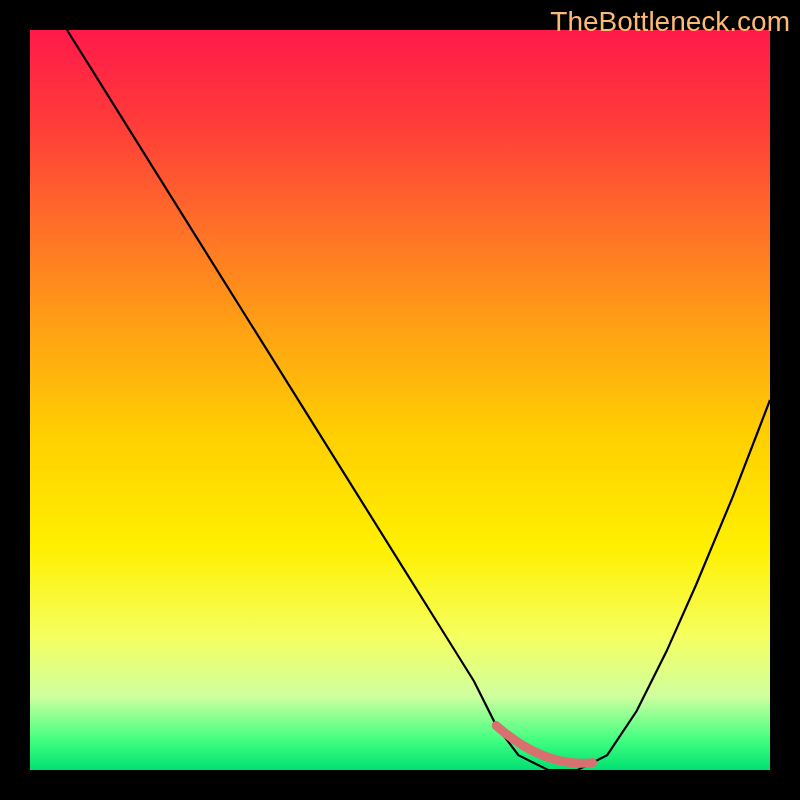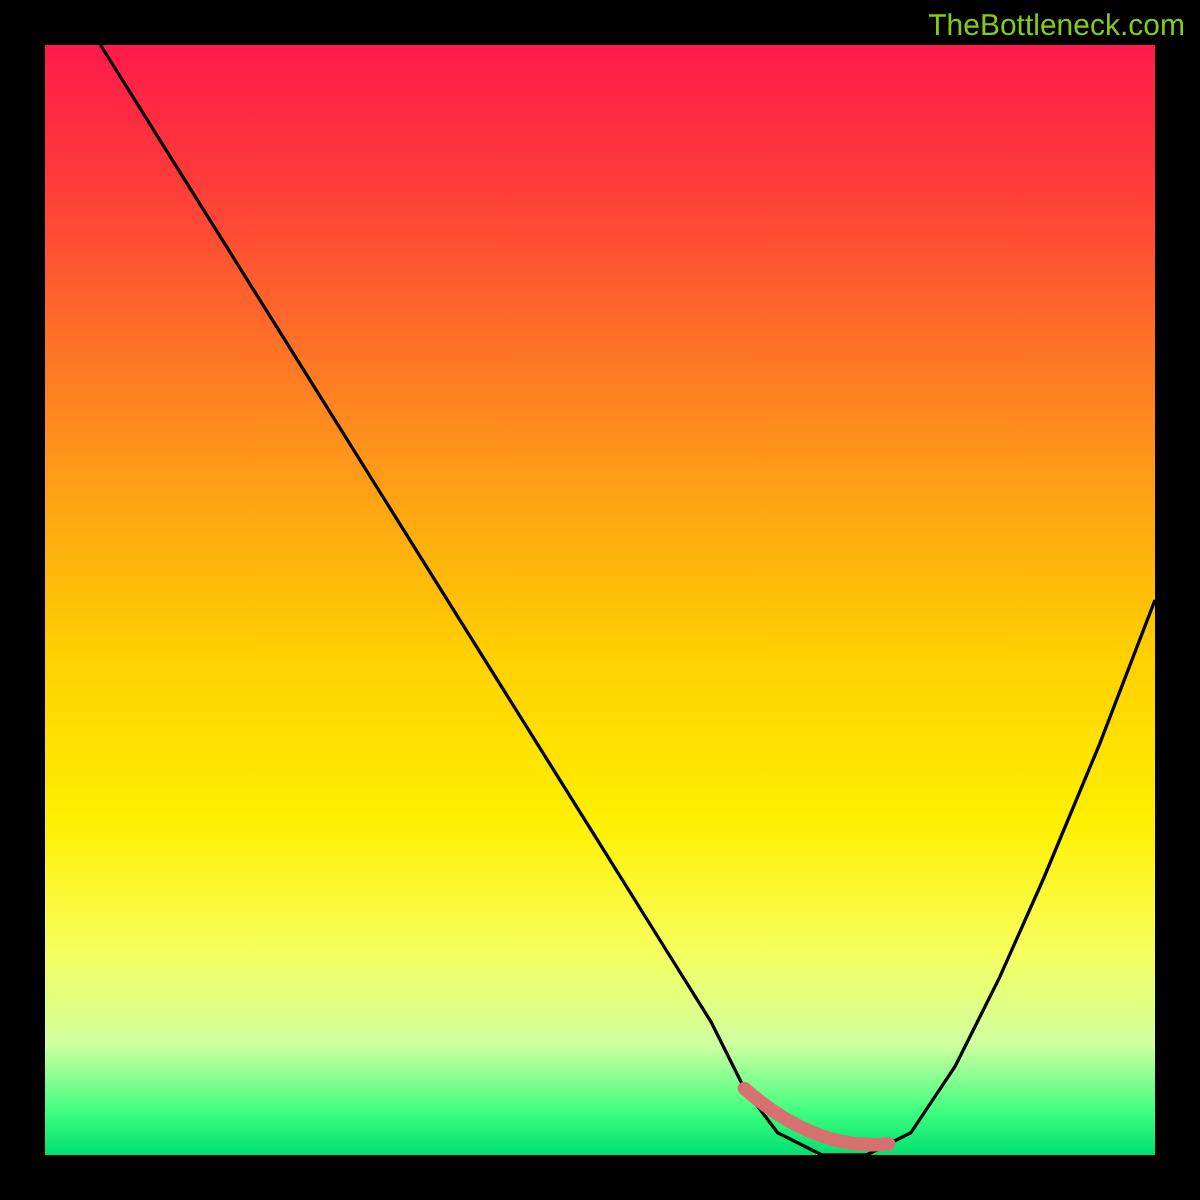--- a/index.html
+++ b/index.html
@@ -8,22 +8,22 @@
     width: 800px;
     height: 800px;
     background: #000;
     font-family: Arial, sans-serif;
     position: relative;
   }
   .watermark {
     position: absolute;
     top: 6px;
     right: 10px;
-    color: #84cc16;
-    font-size: 20px;
+    color: #fdba74;
+    font-size: 28px;
     z-index: 10;
   }
   .plot-area {
     position: absolute;
     left: 30px;
     top: 30px;
     width: 740px;
     height: 740px;
     background: linear-gradient(to bottom,
       #ff1a4a 0%,

